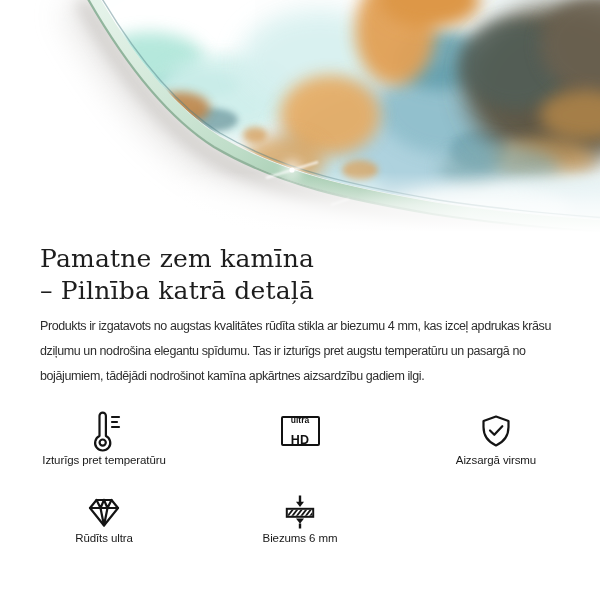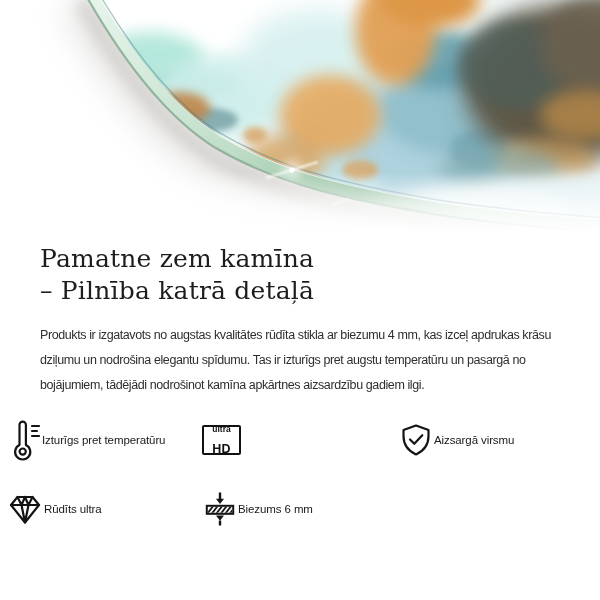--- a/index.html
+++ b/index.html
@@ -11,28 +11,28 @@
   .hero{position:relative;width:600px;height:232px;background:#ffffff;}
   .hero svg{display:block;width:600px;height:232px;}
   .content{padding:0 40px;}
   .heading{
     font-family:"DejaVu Serif","Liberation Serif",serif;
     font-weight:400;font-size:25px;line-height:32px;color:#1d1d1d;
     margin:11px 0 0 0;letter-spacing:0.2px;
   }
   .heading span{display:block;}
   .desc{
-    margin:16px 0 0 0;width:540px;
+    margin:7px 0 0 0;width:540px;
     font-size:12.5px;line-height:25px;letter-spacing:-0.4px;color:#2e2e2e;
   }
   .features{
     display:grid;grid-template-columns:repeat(3,1fr);
     row-gap:26px;margin-top:19px;padding:0 6px;
   }
-  .feature{display:flex;align-items:center;}
+  .feature{display:flex;flex-direction:column;align-items:center;}
   .icon-box{height:46px;display:flex;align-items:center;justify-content:center;}
   .feature .label{font-size:11.5px;color:#191919;letter-spacing:-0.1px;}
   .icon-stroke{stroke:#141414;fill:none;stroke-width:2.2;stroke-linecap:round;stroke-linejoin:round;}
   .uhd{
     width:35px;height:26px;border:2.5px solid #111;border-radius:2px;
     display:flex;flex-direction:column;align-items:center;justify-content:center;
     line-height:1;color:#111;
   }
   .uhd .u{font-size:8.5px;font-weight:600;letter-spacing:0;}
   .uhd .h{font-size:12.5px;font-weight:700;letter-spacing:0.3px;margin-top:10px;}

